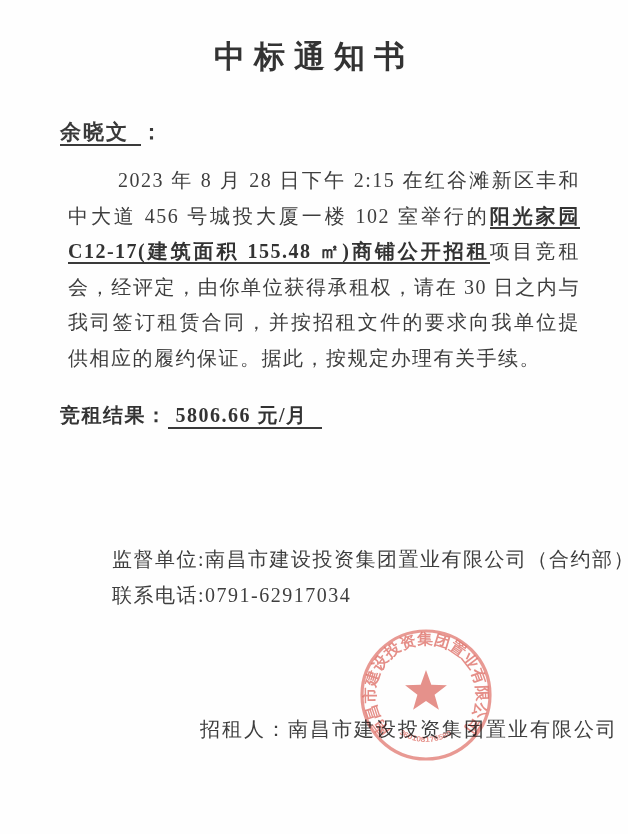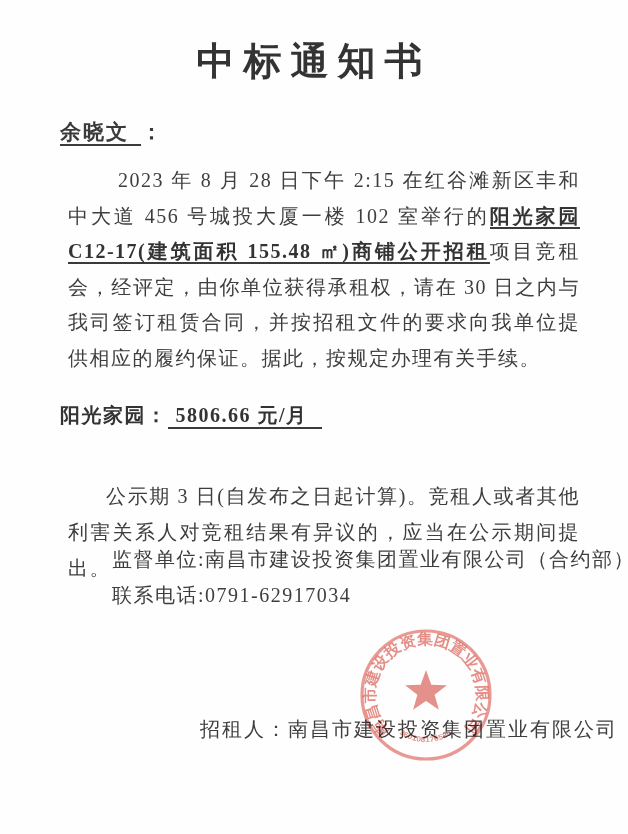--- a/index.html
+++ b/index.html
@@ -16,21 +16,21 @@
     color: #3e3e3e;
     overflow: hidden;
   }
   .title {
     position: absolute;
     top: 36px;
     left: 0;
     width: 100%;
     margin: 0;
     text-align: center;
-    font-size: 38px;
+    font-size: 31px;
     font-weight: bold;
     letter-spacing: 9px;
     color: #333333;
   }
   .salutation {
     position: absolute;
     top: 118px;
     left: 60px;
     font-size: 21px;
     font-weight: bold;
@@ -131,24 +131,23 @@
 
   <div class="salutation">
     <span class="name">余晓文</span><span>：</span>
   </div>
 
   <p class="para para1">
     <span>2023 年 8 月 28 日下午 2:15 在红谷滩新区丰和中大道 456 号城投大厦一楼 102 室举行的</span><span class="bold-underline">阳光家园 C12-17(建筑面积 155.48 ㎡)商铺公开招租</span><span>项目竞租会，经评定，由你单位获得承租权，请在 30 日之内与我司签订租赁合同，并按招租文件的要求向我单位提供相应的履约保证。据此，按规定办理有关手续。</span>
   </p>
 
   <div class="result">
-    <span class="result-label">阳光家园：</span><span class="result-value">5806.66 元/月</span>
+    <span class="result-label">竞租结果：</span><span class="result-value">5806.66 元/月</span>
   </div>
 
-  <p class="para para2">公示期 3 日(自发布之日起计算)。竞租人或者其他利害关系人对竞租结果有异议的，应当在公示期间提出。</p>
 
   <div class="line supervisor">监督单位:南昌市建设投资集团置业有限公司（合约部）</div>
   <div class="line phone">联系电话:0791-62917034</div>
 
   <div class="lessor">招租人：南昌市建设投资集团置业有限公司</div>
 
   <div class="seal">
     <svg viewBox="0 0 140 140" xmlns="http://www.w3.org/2000/svg">
       <defs>
         <path id="sealTopArc" d="M 33.9 106.1 A 51 51 0 1 1 106.1 106.1" fill="none"></path>

